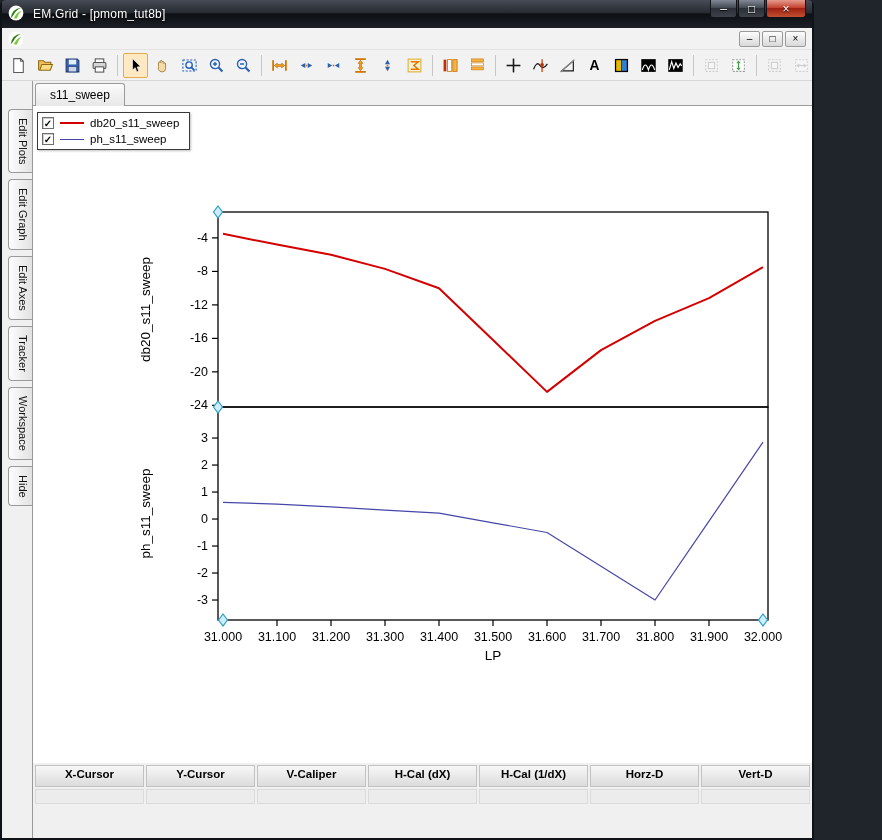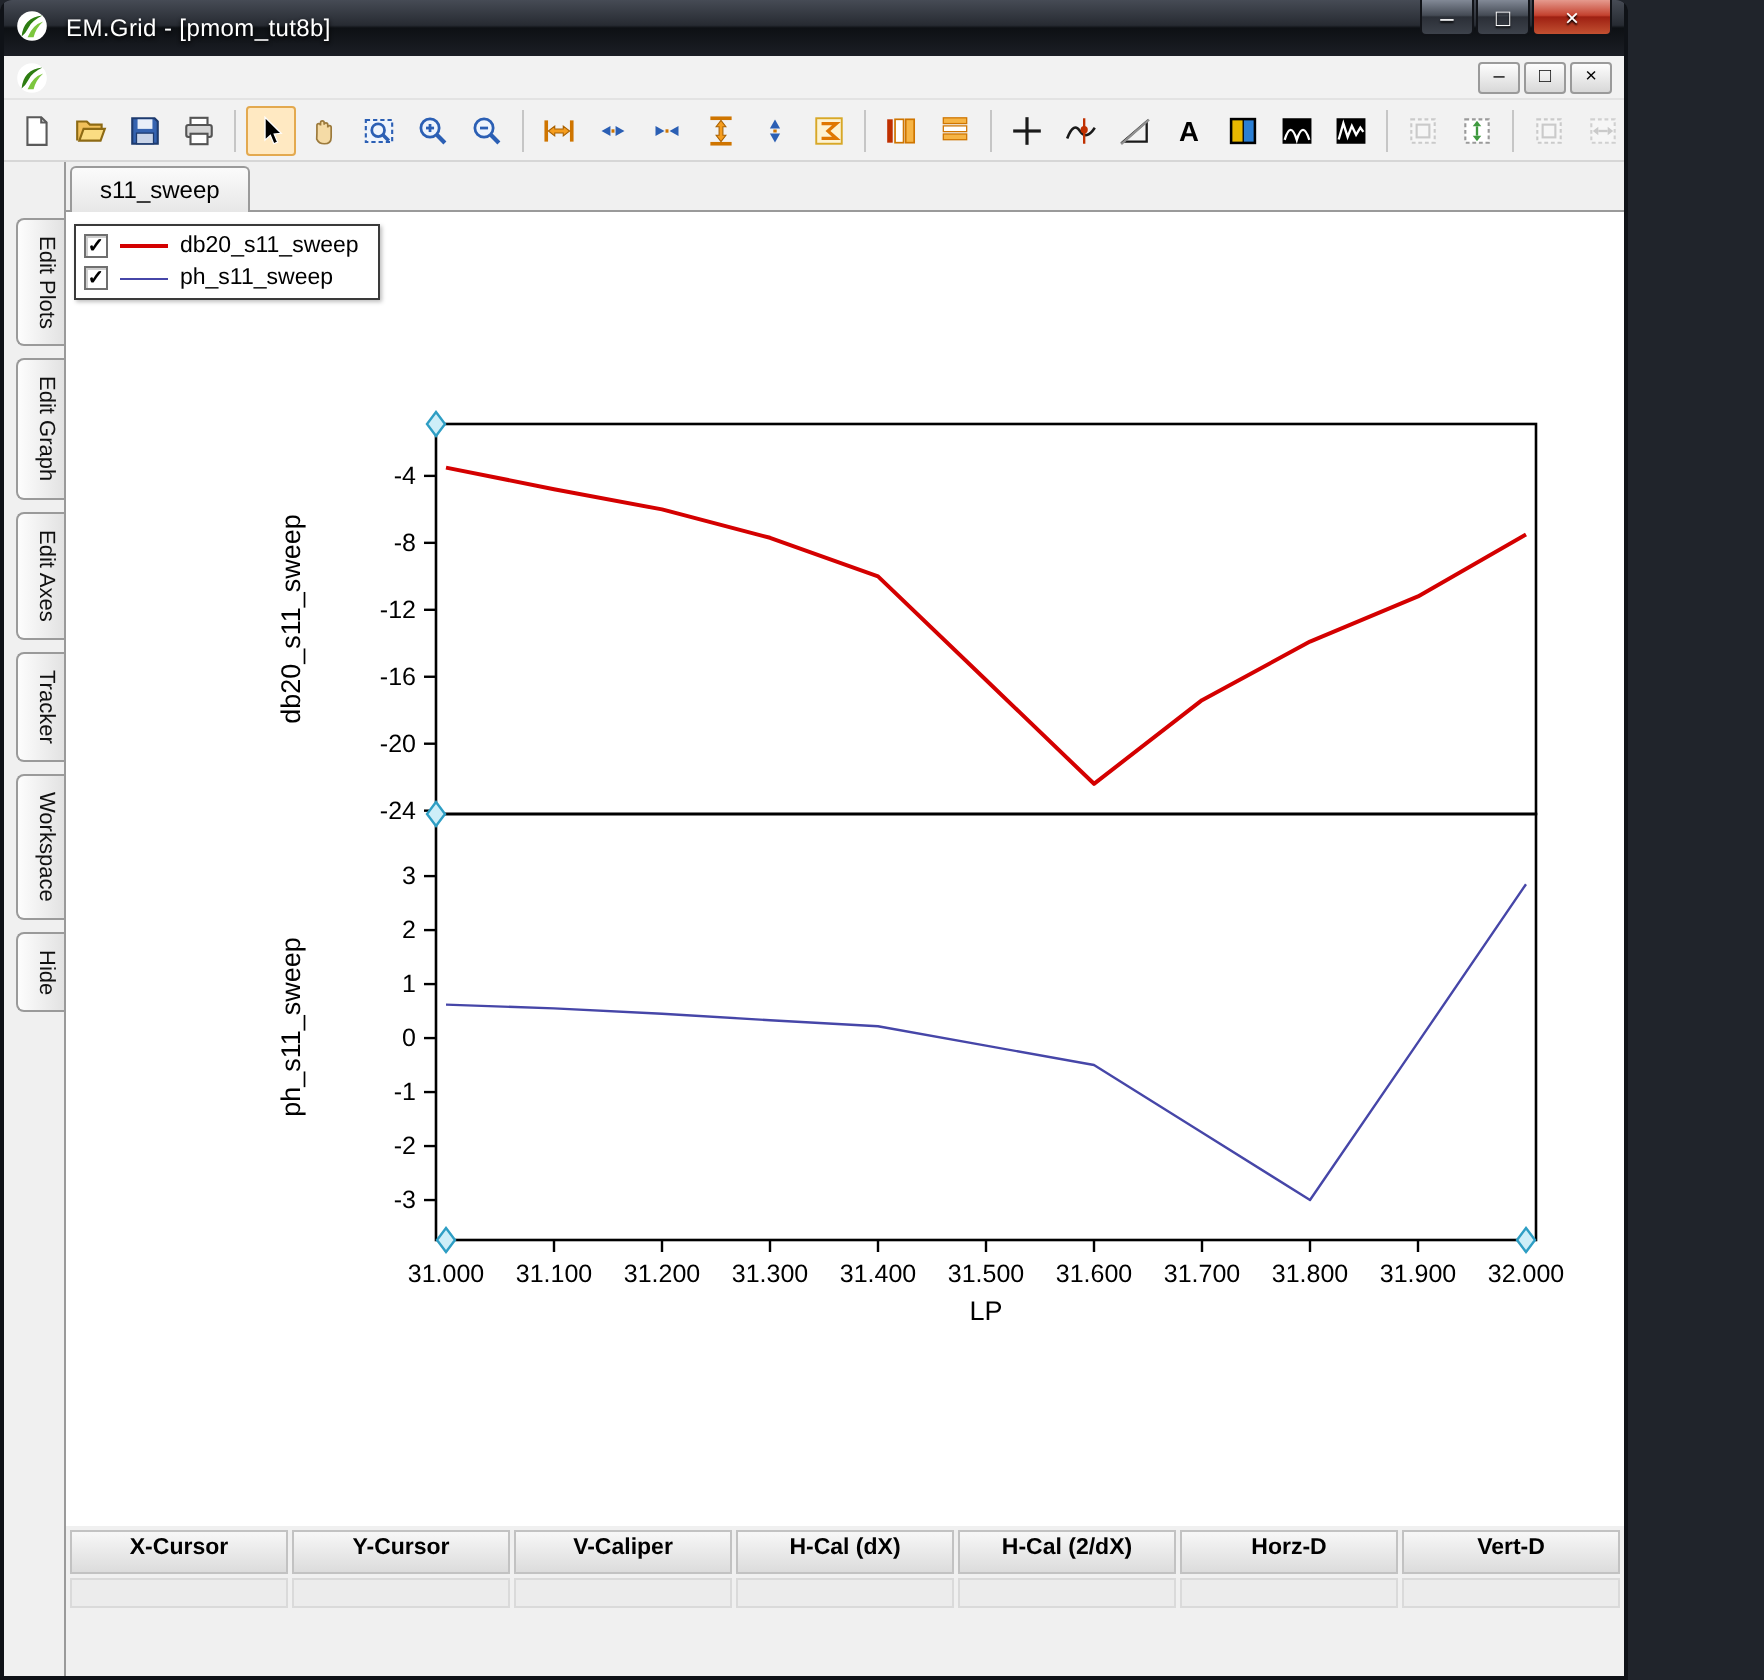--- a/index.html
+++ b/index.html
@@ -425,21 +425,21 @@
             <path d="M 131 409 L 135.5 415 L 131 421 L 126.5 415 Z" fill="#cdeef8" stroke="#2e9ec4" stroke-width="1.2"></path>
             <path d="M 671 409 L 675.5 415 L 671 421 L 666.5 415 Z" fill="#cdeef8" stroke="#2e9ec4" stroke-width="1.2"></path>
           </svg>
       </div>
       <div class="table-wrap">
         <div class="tgrid">
             <div class="th">X-Cursor</div>
             <div class="th">Y-Cursor</div>
             <div class="th">V-Caliper</div>
             <div class="th">H-Cal (dX)</div>
-            <div class="th">H-Cal (2/dX)</div>
+            <div class="th">H-Cal (1/dX)</div>
             <div class="th">Horz-D</div>
             <div class="th">Vert-D</div>
           </div>
         <div class="tgrid">
             <div class="td"></div>
             <div class="td"></div>
             <div class="td"></div>
             <div class="td"></div>
             <div class="td"></div>
             <div class="td"></div>

